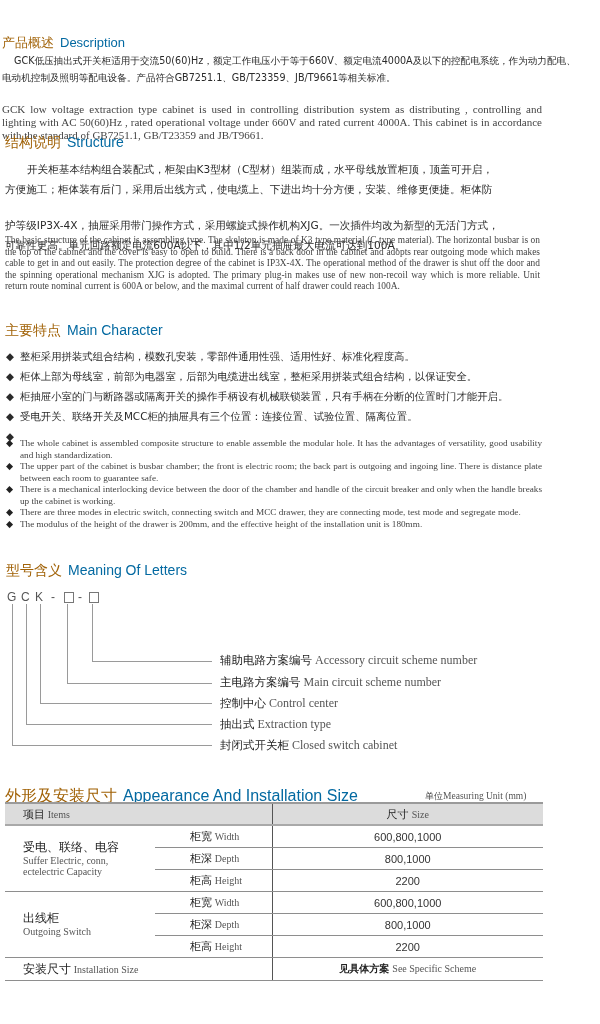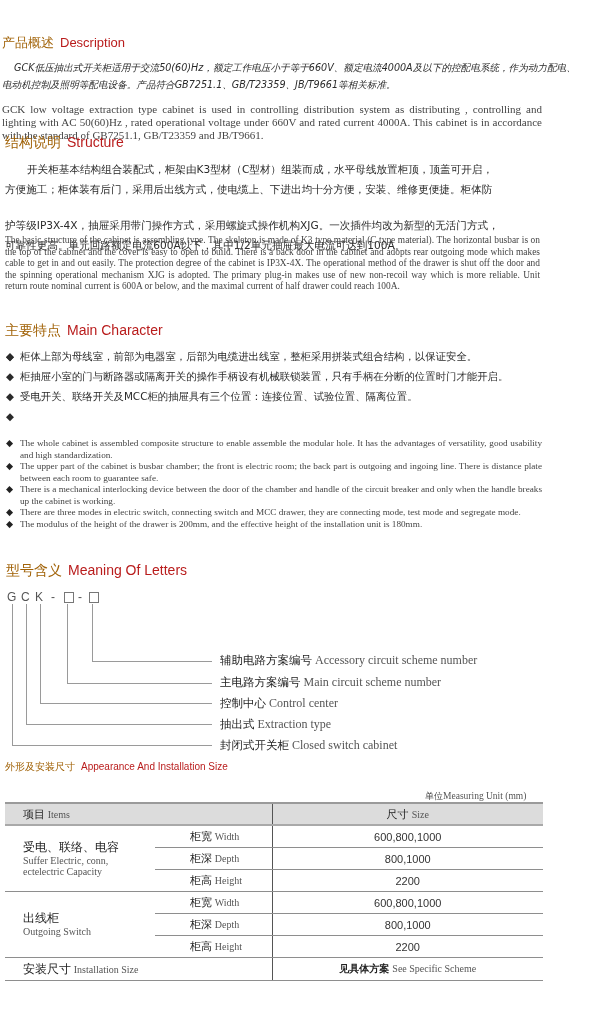--- a/index.html
+++ b/index.html
@@ -1,20 +1,20 @@
 <!DOCTYPE html>
 <html><head>
 <meta charset="utf-8">
 <style>
   html, body { margin: 0; padding: 0; background: #ffffff; }
   body { width: 600px; height: 1024px; position: relative; overflow: hidden; color: #222; }
   .abs { position: absolute; }
   .h-title { font-family: "Liberation Sans", sans-serif; white-space: nowrap; }
   .h-zh { color: #a16207; font-family: "DejaVu Sans", sans-serif; }
-  .h-en { color: #b91c1c; font-family: "Liberation Sans", sans-serif; margin-left: 6px; }
+  .h-en { color: #0369a1; font-family: "Liberation Sans", sans-serif; margin-left: 6px; }
   .zh-para { font-family: "DejaVu Sans", sans-serif; color: #2a2a2a; }
   .en-para { font-family: "Liberation Serif", serif; color: #444; text-align: justify; }
   .bullet { position: relative; padding-left: 14px; }
   .bullet .dia { position: absolute; left: 0; top: 0; }
   .gline { background: #9a9a9a; position: absolute; }
   .lbl { position: absolute; white-space: nowrap; font-size: 11px; }
   .lbl .zh { font-family: "DejaVu Sans", sans-serif; color: #222; font-size: 11.5px; }
   .lbl .en { font-family: Liberation Serif, serif; color: #555; font-size: 12px; margin-left: 3px; }
   .code { font-family: "Liberation Sans", sans-serif; color: #555; font-size: 12px; }
   .box { display: inline-block; width: 8px; height: 9px; border: 1px solid #777; vertical-align: -1px; }
@@ -25,42 +25,42 @@
   .enc { font-family: "Liberation Serif", serif; color: #555; font-size: 10px; }
   .num { font-family: "Liberation Sans", sans-serif; color: #333; font-size: 11px; text-align: center; }
   .vsep { border-left: 1px solid #555; }
 </style>
 </head>
 <body>
 
 <div class="abs h-title" style="left:2px; top:34px; font-size:13px;">
   <span class="h-zh">产品概述</span><span class="h-en">Description</span>
 </div>
-<div class="abs zh-para" style="left:2px; top:59px; width:560px; font-size:9.6px; line-height:17px;font-style:italic;">
+<div class="abs zh-para" style="left:2px; top:52px; width:560px; font-size:9.6px; line-height:17px;">
   <div style="padding-left:12px; white-space:nowrap;">GCK低压抽出式开关柜适用于交流50(60)Hz，额定工作电压小于等于660V、额定电流4000A及以下的控配电系统，作为动力配电、</div>
   <div style="white-space:nowrap;">电动机控制及照明等配电设备。产品符合GB7251.1、GB/T23359、JB/T9661等相关标准。</div>
 </div>
 <div class="abs en-para" style="left:2px; top:103px; width:540px; font-size:11px; line-height:13px;">GCK low voltage extraction type cabinet is used in controlling distribution system as distributing , controlling and lighting with AC 50(60)Hz , rated operational voltage under 660V and rated current 4000A. This cabinet is in accordance with the standard of GB7251.1, GB/T23359 and JB/T9661.</div>
 
 <div class="abs h-title" style="left:5px; top:134px; font-size:14px;">
   <span class="h-zh">结构说明</span><span class="h-en">Structure</span>
 </div>
 <div class="abs zh-para" style="left:5px; top:159px; width:560px; font-size:10.6px; line-height:20px;">
   <div style="padding-left:22px; white-space:nowrap;">开关柜基本结构组合装配式，柜架由K3型材（C型材）组装而成，水平母线放置柜顶，顶盖可开启，</div>
   <div style="white-space:nowrap;">方便施工；柜体装有后门，采用后出线方式，使电缆上、下进出均十分方便，安装、维修更便捷。柜体防</div>
   <div style="white-space:nowrap;margin-top:16px;">护等级IP3X-4X，抽屉采用带门操作方式，采用螺旋式操作机构XJG。一次插件均改为新型的无活门方式，</div>
   <div style="white-space:nowrap;">可靠性更高。单元回路额定电流600A以下，其中1/2单元抽屉最大电流可达到100A。</div>
 </div>
 <div class="abs en-para" style="left:5px; top:235px; width:535px; font-size:9.4px; line-height:11.6px;">The basic structure of the cabinet is assembling type. The skeleton is made of K3 type material (C type material). The horizontal busbar is on the top of the cabinet and the cover is easy to open to build. There is a back door in the cabinet and adopts rear outgoing mode which makes cable to get in and out easily. The protection degree of the cabinet is IP3X-4X. The operational method of the drawer is shut off the door and the spinning operational mechanism XJG is adopted. The primary plug-in makes use of new non-recoil way which is more reliable. Unit return route nominal current is 600A or below, and the maximal current of half drawer could reach 100A.</div>
 
 <div class="abs h-title" style="left:5px; top:322px; font-size:14px;">
   <span class="h-zh">主要特点</span><span class="h-en">Main Character</span>
 </div>
 <div class="abs zh-para" style="left:6px; top:346px; width:560px; font-size:10.4px; line-height:20px;">
-  <div class="bullet"><span class="dia">◆</span></div>
+  <div class="bullet"><span class="dia">◆</span><span>整柜采用拼装式组合结构，模数孔安装，零部件通用性强、适用性好、标准化程度高。</span></div>
   <div class="bullet"><span class="dia">◆</span><span>柜体上部为母线室，前部为电器室，后部为电缆进出线室，整柜采用拼装式组合结构，以保证安全。</span></div>
   <div class="bullet"><span class="dia">◆</span><span>柜抽屉小室的门与断路器或隔离开关的操作手柄设有机械联锁装置，只有手柄在分断的位置时门才能开启。</span></div>
   <div class="bullet"><span class="dia">◆</span><span>受电开关、联络开关及MCC柜的抽屉具有三个位置：连接位置、试验位置、隔离位置。</span></div>
   <div class="bullet"><span class="dia">◆</span></div>
 </div>
 <div class="abs en-para" style="left:6px; top:438px; width:536px; font-size:9.2px; line-height:11.5px;">
   <div class="bullet"><span class="dia" style="color:#222;">◆</span><span>The whole cabinet is assembled composite structure to enable assemble the modular hole. It has the advantages of versatility, good usability and high standardization.</span></div>
   <div class="bullet"><span class="dia" style="color:#222;">◆</span><span>The upper part of the cabinet is busbar chamber; the front is electric room; the back part is outgoing and ingoing line. There is distance plate between each room to guarantee safe.</span></div>
   <div class="bullet"><span class="dia" style="color:#222;">◆</span><span>There is a mechanical interlocking device between the door of the chamber and handle of the circuit breaker and only when the handle breaks up the cabinet is working.</span></div>
   <div class="bullet"><span class="dia" style="color:#222;">◆</span><span>There are three modes in electric switch, connecting switch and MCC drawer, they are connecting mode, test mode and segregate mode.</span></div>
@@ -90,21 +90,21 @@
 <div class="gline" style="left:67px; top:683px; width:145px; height:1px;"></div>
 <div class="gline" style="left:92px; top:604px; width:1px; height:58px;"></div>
 <div class="gline" style="left:92px; top:661px; width:120px; height:1px;"></div>
 
 <div class="lbl" style="left:220px; top:653px;"><span class="zh">辅助电路方案编号</span><span class="en">Accessory circuit scheme number</span></div>
 <div class="lbl" style="left:220px; top:675px;"><span class="zh">主电路方案编号</span><span class="en">Main circuit scheme number</span></div>
 <div class="lbl" style="left:220px; top:696px;"><span class="zh">控制中心</span><span class="en">Control center</span></div>
 <div class="lbl" style="left:220px; top:717px;"><span class="zh">抽出式</span><span class="en">Extraction type</span></div>
 <div class="lbl" style="left:220px; top:738px;"><span class="zh">封闭式开关柜</span><span class="en">Closed switch cabinet</span></div>
 
-<div class="abs h-title" style="left:5px; top:760px; font-size:10px;">
+<div class="abs h-title" style="left:5px; top:786px; font-size:16px;">
   <span class="h-zh">外形及安装尺寸</span><span class="h-en">Appearance And Installation Size</span>
 </div>
 <div class="abs" style="left:425px; top:785px; white-space:nowrap;">
   <span class="zhc" style="font-size:9px; color:#444;">单位</span><span class="enc" style="font-size:9.5px;">Measuring Unit (mm)</span>
 </div>
 
 <table class="spec">
   <colgroup>
       <col style="width:150px">
       <col style="width:117px">

